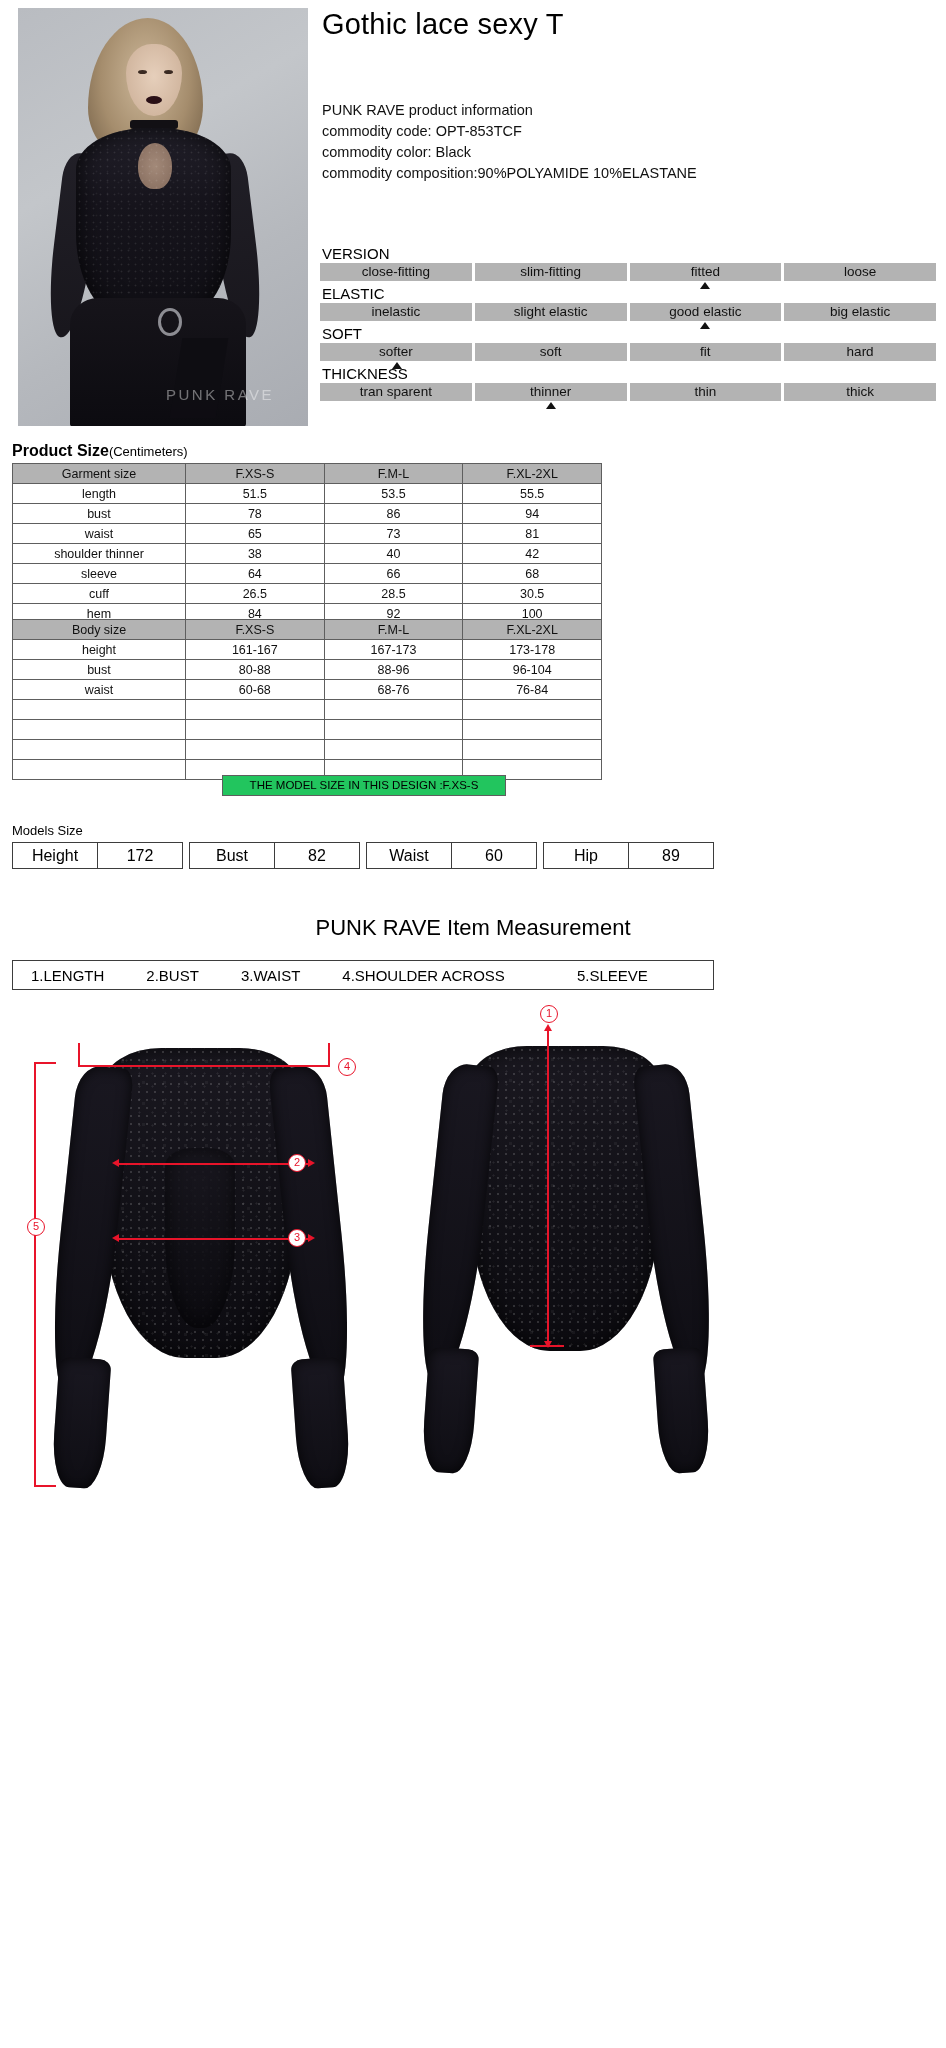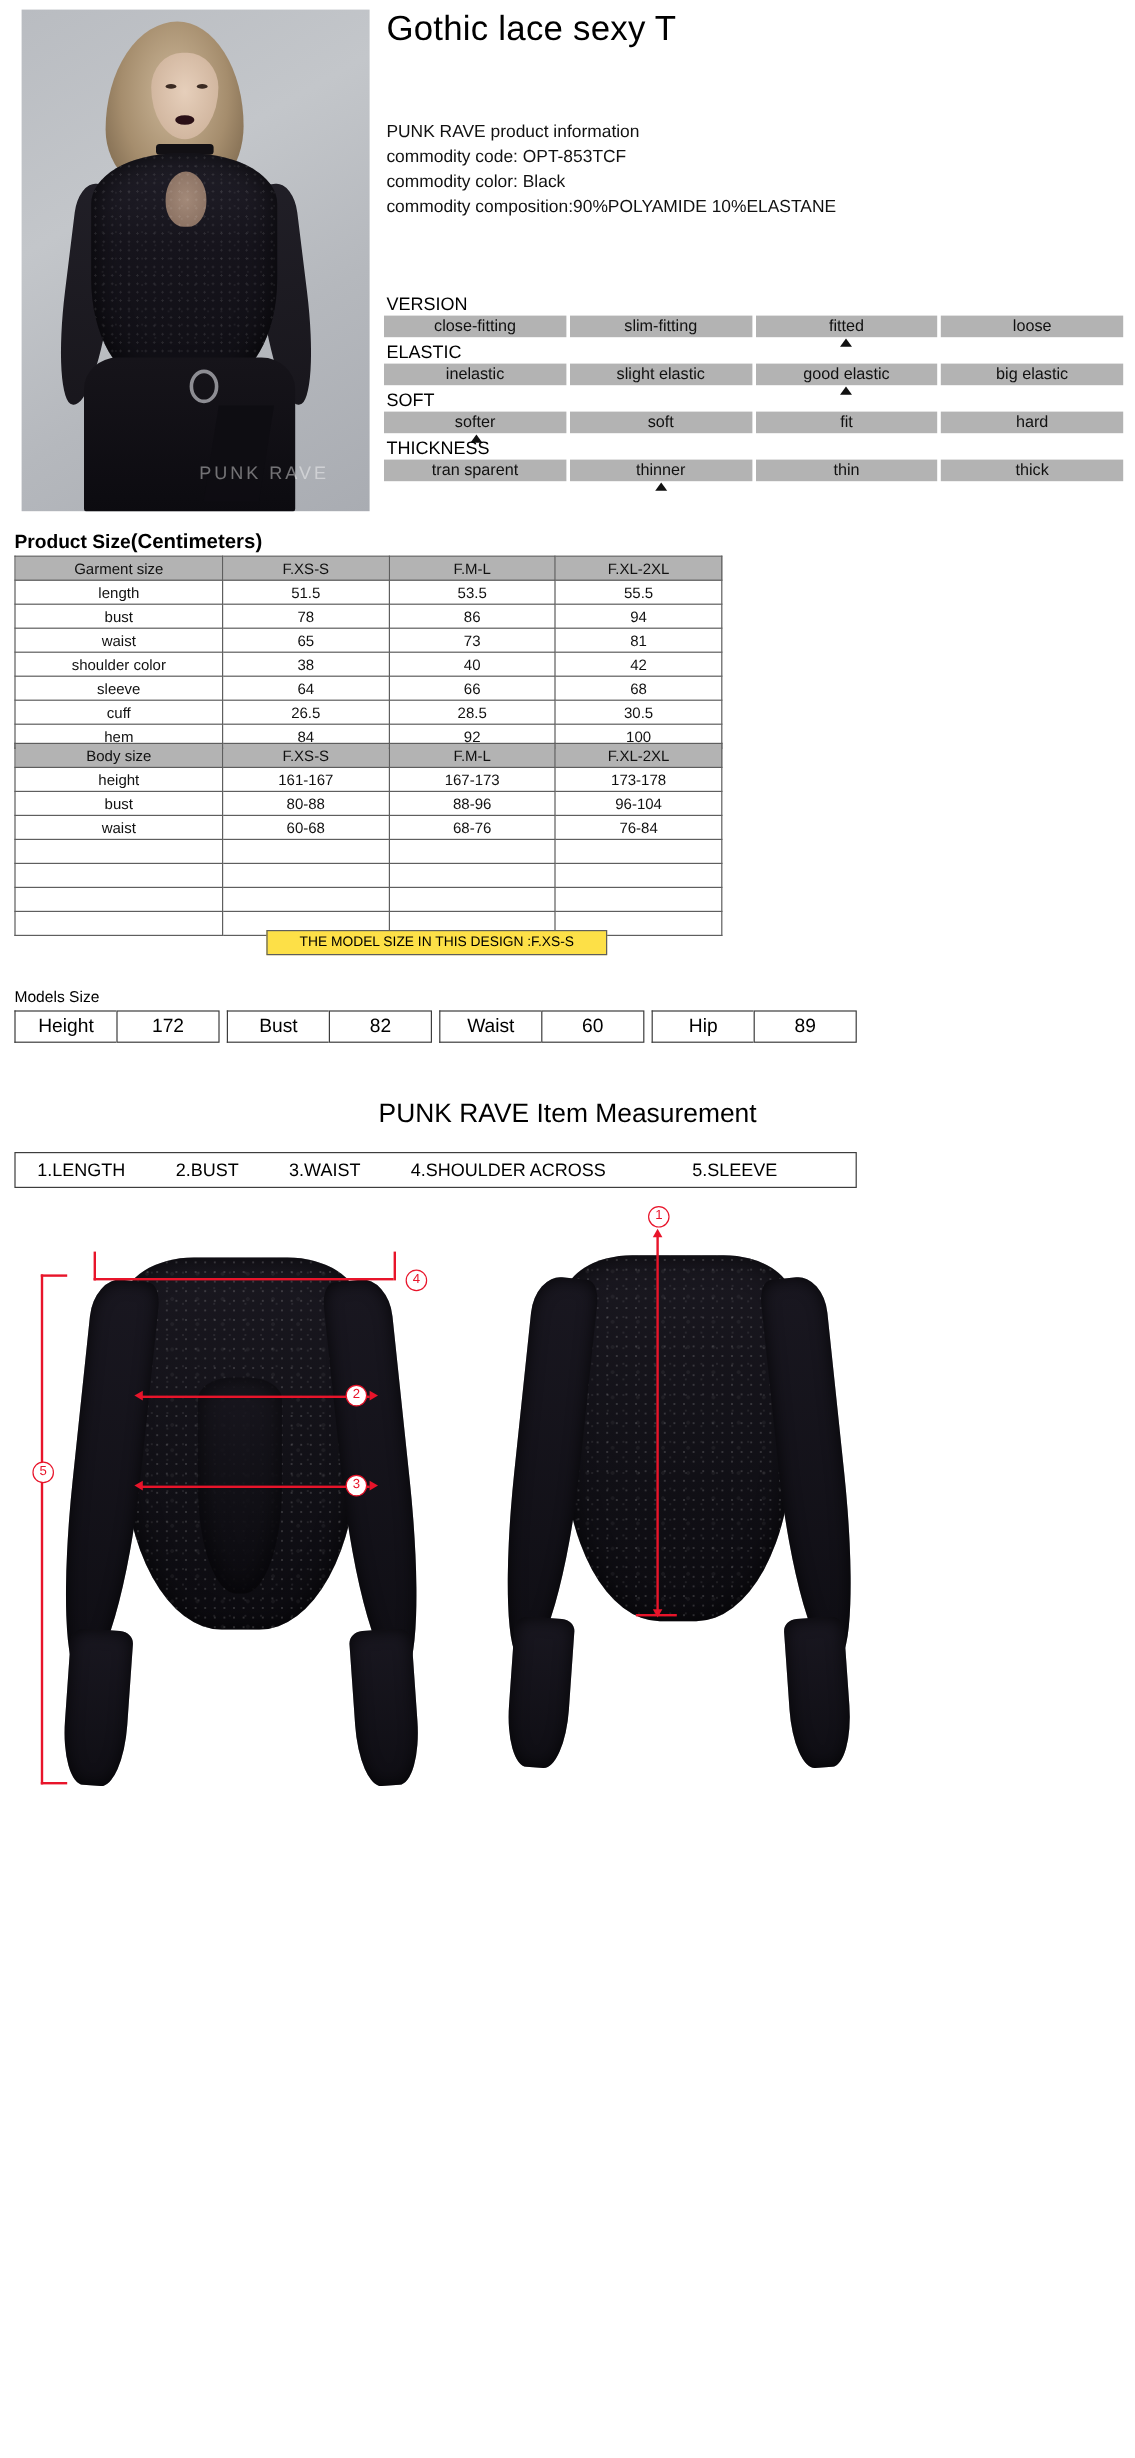--- a/index.html
+++ b/index.html
@@ -59,31 +59,31 @@
   .rate-group{position:relative;margin-bottom:3px;}
   .rate-label{font-size:15px;line-height:19px;padding-left:2px;}
   .rate-bar{display:flex;gap:3px;width:616px;}
   .rate-cell{flex:1 1 0;background:#b3b3b3;text-align:center;font-size:13.5px;line-height:18px;
     height:18px;color:#111;white-space:nowrap;overflow:hidden;}
   .rate-arrow{position:absolute;width:0;height:0;border-left:5px solid transparent;
     border-right:5px solid transparent;border-bottom:7px solid #111;}
 
   
   #ps-title{position:absolute;left:12px;top:442px;font-size:16px;font-weight:bold;}
-  #ps-title span.unit{font-weight:bold;font-size:17px;}
+  #ps-title span.unit{font-weight:normal;font-size:13px;}
 
   table.sz{position:absolute;border-collapse:collapse;width:590px;table-layout:fixed;}
   table.sz td,table.sz th{border:1px solid #5e5e5e;height:19px;font-size:12.5px;
     text-align:center;font-weight:normal;padding:0;color:#111;}
   table.sz .hdr td{background:#b3b3b3;font-size:12.5px;}
   table.sz td.lab{width:172px;}
   #garment-table{left:12px;top:463px;}
   #body-table{left:12px;top:619px;}
 
-  #model-banner{position:absolute;left:222px;top:775px;width:282px;height:19px;background:#fde047;
+  #model-banner{position:absolute;left:222px;top:775px;width:282px;height:19px;background:#22c55e;
     border:1px solid #5e5e5e;font-size:11.5px;text-align:center;line-height:19px;}
 
   #ms-title{position:absolute;left:12px;top:823px;font-size:13px;}
   #models-size{position:absolute;left:12px;top:842px;display:flex;width:702px;}
   .ms-pair{display:flex;flex:1 1 0;margin-right:6px;}
   .ms-pair:last-child{margin-right:0;}
   .ms-key,.ms-val{border:1px solid #3d3d3d;height:25px;line-height:25px;text-align:center;
     font-size:16px;flex:1 1 0;background:#fff;}
   .ms-key{border-right:none;}
 
@@ -229,21 +229,21 @@
         <td>86</td>
         <td>94</td>
       </tr>
       <tr>
         <td class="lab">waist</td>
         <td>65</td>
         <td>73</td>
         <td>81</td>
       </tr>
       <tr>
-        <td class="lab">shoulder color</td>
+        <td class="lab">shoulder thinner</td>
         <td>38</td>
         <td>40</td>
         <td>42</td>
       </tr>
       <tr>
         <td class="lab">sleeve</td>
         <td>64</td>
         <td>66</td>
         <td>68</td>
       </tr>

